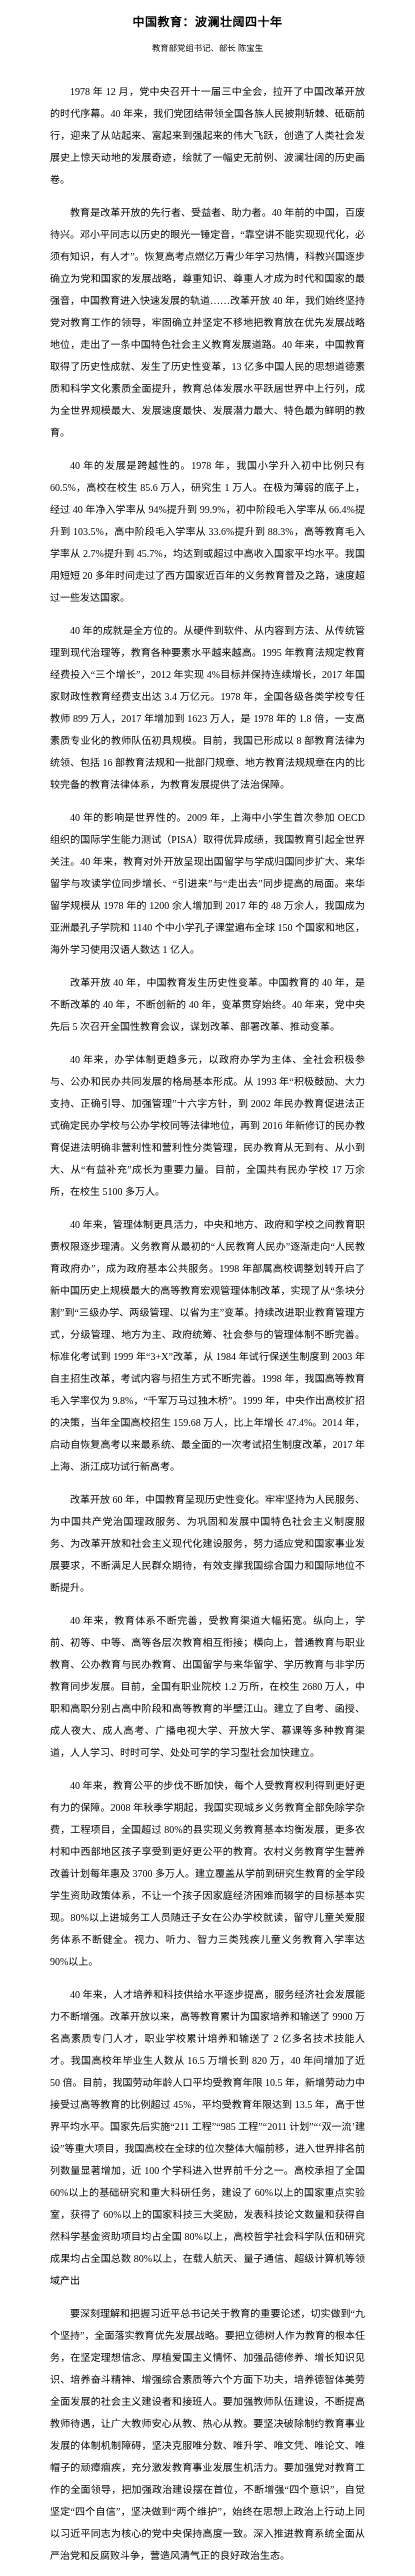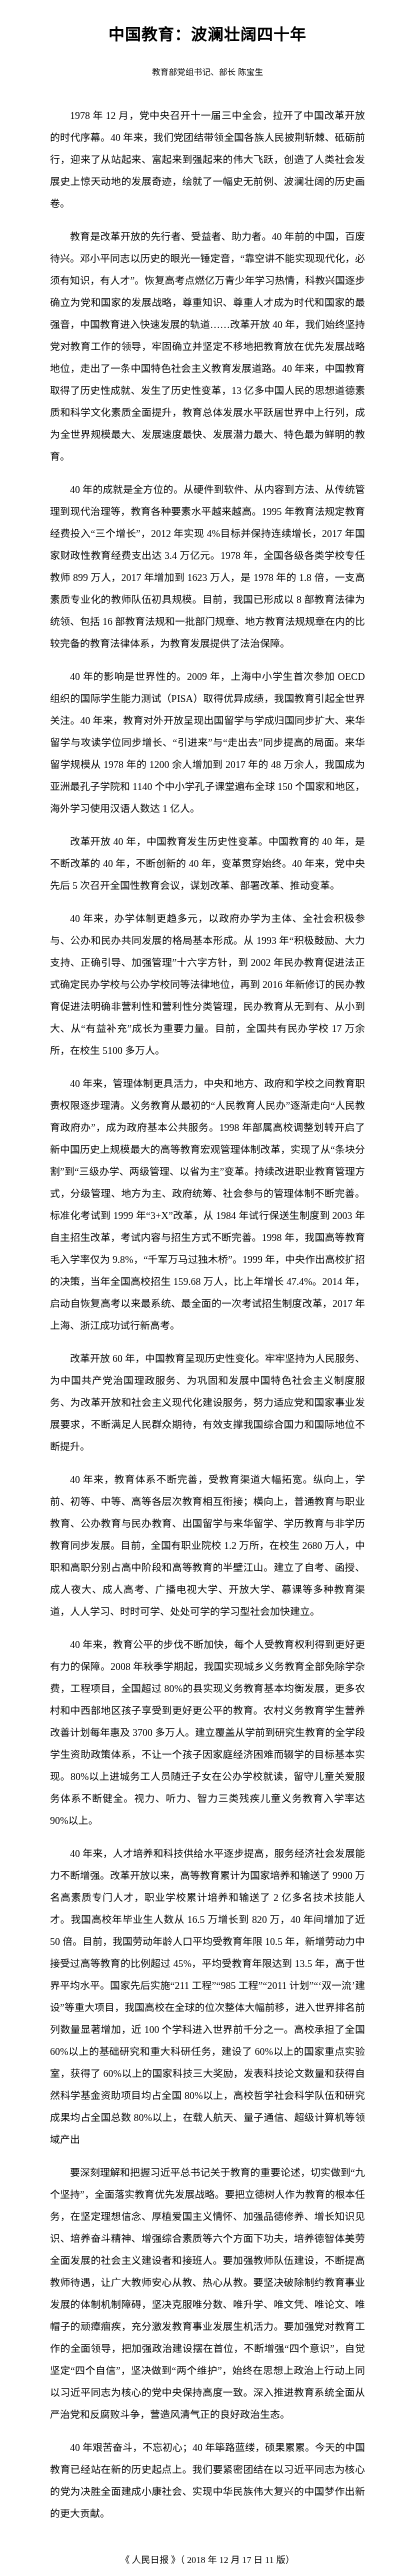--- a/index.html
+++ b/index.html
@@ -14,33 +14,33 @@
     width: 415px;
     min-height: 2576px;
     box-sizing: border-box;
     background: #ffffff;
     color: #000000;
     padding: 13.6px 50px 31px 50px;
   }
   .doc-title {
     font-family: "Liberation Sans", "DejaVu Sans", sans-serif;
     font-weight: 700;
-    font-size: 16px;
+    font-size: 12px;
     line-height: 17px;
     text-align: center;
     letter-spacing: 0.5px;
-    margin: 12px;
+    margin: 0;
   }
   .doc-byline {
     font-family: "Liberation Sans", "DejaVu Sans", sans-serif;
     font-weight: 400;
     font-size: 8.4px;
     line-height: 11.5px;
     text-align: center;
-    margin-top: 24px;
+    margin-top: 12px;
   }
   .doc-body {
     margin-top: 27px;
     font-family: "Liberation Serif", "DejaVu Serif", serif;
     font-size: 10px;
     line-height: 22px;
     text-align: justify;
   }
   .doc-body p {
     margin: 0 0 11px 0;
@@ -59,20 +59,21 @@
 
 <div class="page">
 
   <h1 class="doc-title">中国教育：波澜壮阔四十年</h1>
 
   <div class="doc-byline">教育部党组书记、部长 陈宝生</div>
 
   <div class="doc-body">
     <p>1978 年 12 月，党中央召开十一届三中全会，拉开了中国改革开放的时代序幕。40 年来，我们党团结带领全国各族人民披荆斩棘、砥砺前行，迎来了从站起来、富起来到强起来的伟大飞跃，创造了人类社会发展史上惊天动地的发展奇迹，绘就了一幅史无前例、波澜壮阔的历史画卷。</p>
     <p>教育是改革开放的先行者、受益者、助力者。40 年前的中国，百废待兴。邓小平同志以历史的眼光一锤定音，“靠空讲不能实现现代化，必须有知识，有人才”。恢复高考点燃亿万青少年学习热情，科教兴国逐步确立为党和国家的发展战略，尊重知识、尊重人才成为时代和国家的最强音，中国教育进入快速发展的轨道……改革开放 40 年，我们始终坚持党对教育工作的领导，牢固确立并坚定不移地把教育放在优先发展战略地位，走出了一条中国特色社会主义教育发展道路。40 年来，中国教育取得了历史性成就、发生了历史性变革，13 亿多中国人民的思想道德素质和科学文化素质全面提升，教育总体发展水平跃居世界中上行列，成为全世界规模最大、发展速度最快、发展潜力最大、特色最为鲜明的教育。</p>
+    <p>40 年的发展是跨越性的。1978 年，我国小学升入初中比例只有 60.5%，高校在校生 85.6 万人，研究生 1 万人。在极为薄弱的底子上，经过 40 年净入学率从 94%提升到 99.9%，初中阶段毛入学率从 66.4%提升到 103.5%，高中阶段毛入学率从 33.6%提升到 88.3%，高等教育毛入学率从 2.7%提升到 45.7%，均达到或超过中高收入国家平均水平。我国用短短 20 多年时间走过了西方国家近百年的义务教育普及之路，速度超过一些发达国家。</p>
     <p>40 年的成就是全方位的。从硬件到软件、从内容到方法、从传统管理到现代治理等，教育各种要素水平越来越高。1995 年教育法规定教育经费投入“三个增长”，2012 年实现 4%目标并保持连续增长，2017 年国家财政性教育经费支出达 3.4 万亿元。1978 年，全国各级各类学校专任教师 899 万人，2017 年增加到 1623 万人，是 1978 年的 1.8 倍，一支高素质专业化的教师队伍初具规模。目前，我国已形成以 8 部教育法律为统领、包括 16 部教育法规和一批部门规章、地方教育法规规章在内的比较完备的教育法律体系，为教育发展提供了法治保障。</p>
     <p>40 年的影响是世界性的。2009 年，上海中小学生首次参加 OECD 组织的国际学生能力测试（PISA）取得优异成绩，我国教育引起全世界关注。40 年来，教育对外开放呈现出国留学与学成归国同步扩大、来华留学与攻读学位同步增长、“引进来”与“走出去”同步提高的局面。来华留学规模从 1978 年的 1200 余人增加到 2017 年的 48 万余人，我国成为亚洲最孔子学院和 1140 个中小学孔子课堂遍布全球 150 个国家和地区，海外学习使用汉语人数达 1 亿人。</p>
     <p>改革开放 40 年，中国教育发生历史性变革。中国教育的 40 年，是不断改革的 40 年，不断创新的 40 年，变革贯穿始终。40 年来，党中央先后 5 次召开全国性教育会议，谋划改革、部署改革、推动变革。</p>
     <p>40 年来，办学体制更趋多元，以政府办学为主体、全社会积极参与、公办和民办共同发展的格局基本形成。从 1993 年“积极鼓励、大力支持、正确引导、加强管理”十六字方针，到 2002 年民办教育促进法正式确定民办学校与公办学校同等法律地位，再到 2016 年新修订的民办教育促进法明确非营利性和营利性分类管理，民办教育从无到有、从小到大、从“有益补充”成长为重要力量。目前，全国共有民办学校 17 万余所，在校生 5100 多万人。</p>
     <p>40 年来，管理体制更具活力，中央和地方、政府和学校之间教育职责权限逐步理清。义务教育从最初的“人民教育人民办”逐渐走向“人民教育政府办”，成为政府基本公共服务。1998 年部属高校调整划转开启了新中国历史上规模最大的高等教育宏观管理体制改革，实现了从“条块分割”到“三级办学、两级管理、以省为主”变革。持续改进职业教育管理方式，分级管理、地方为主、政府统筹、社会参与的管理体制不断完善。标准化考试到 1999 年“3+X”改革，从 1984 年试行保送生制度到 2003 年自主招生改革，考试内容与招生方式不断完善。1998 年，我国高等教育毛入学率仅为 9.8%，“千军万马过独木桥”。1999 年，中央作出高校扩招的决策，当年全国高校招生 159.68 万人，比上年增长 47.4%。2014 年，启动自恢复高考以来最系统、最全面的一次考试招生制度改革，2017 年上海、浙江成功试行新高考。</p>
     <p>改革开放 60 年，中国教育呈现历史性变化。牢牢坚持为人民服务、为中国共产党治国理政服务、为巩固和发展中国特色社会主义制度服务、为改革开放和社会主义现代化建设服务，努力适应党和国家事业发展要求，不断满足人民群众期待，有效支撑我国综合国力和国际地位不断提升。</p>
     <p>40 年来，教育体系不断完善，受教育渠道大幅拓宽。纵向上，学前、初等、中等、高等各层次教育相互衔接；横向上，普通教育与职业教育、公办教育与民办教育、出国留学与来华留学、学历教育与非学历教育同步发展。目前，全国有职业院校 1.2 万所，在校生 2680 万人，中职和高职分别占高中阶段和高等教育的半壁江山。建立了自考、函授、成人夜大、成人高考、广播电视大学、开放大学、慕课等多种教育渠道，人人学习、时时可学、处处可学的学习型社会加快建立。</p>
     <p>40 年来，教育公平的步伐不断加快，每个人受教育权利得到更好更有力的保障。2008 年秋季学期起，我国实现城乡义务教育全部免除学杂费，工程项目，全国超过 80%的县实现义务教育基本均衡发展，更多农村和中西部地区孩子享受到更好更公平的教育。农村义务教育学生营养改善计划每年惠及 3700 多万人。建立覆盖从学前到研究生教育的全学段学生资助政策体系，不让一个孩子因家庭经济困难而辍学的目标基本实现。80%以上进城务工人员随迁子女在公办学校就读，留守儿童关爱服务体系不断健全。视力、听力、智力三类残疾儿童义务教育入学率达 90%以上。</p>
     <p>40 年来，人才培养和科技供给水平逐步提高，服务经济社会发展能力不断增强。改革开放以来，高等教育累计为国家培养和输送了 9900 万名高素质专门人才，职业学校累计培养和输送了 2 亿多名技术技能人才。我国高校年毕业生人数从 16.5 万增长到 820 万，40 年间增加了近 50 倍。目前，我国劳动年龄人口平均受教育年限 10.5 年，新增劳动力中接受过高等教育的比例超过 45%，平均受教育年限达到 13.5 年，高于世界平均水平。国家先后实施“211 工程”“985 工程”“2011 计划”“‘双一流’建设”等重大项目，我国高校在全球的位次整体大幅前移，进入世界排名前列数量显著增加，近 100 个学科进入世界前千分之一。高校承担了全国 60%以上的基础研究和重大科研任务，建设了 60%以上的国家重点实验室，获得了 60%以上的国家科技三大奖励，发表科技论文数量和获得自然科学基金资助项目均占全国 80%以上，高校哲学社会科学队伍和研究成果均占全国总数 80%以上，在载人航天、量子通信、超级计算机等领域产出</p>
     <p>要深刻理解和把握习近平总书记关于教育的重要论述，切实做到“九个坚持”，全面落实教育优先发展战略。要把立德树人作为教育的根本任务，在坚定理想信念、厚植爱国主义情怀、加强品德修养、增长知识见识、培养奋斗精神、增强综合素质等六个方面下功夫，培养德智体美劳全面发展的社会主义建设者和接班人。要加强教师队伍建设，不断提高教师待遇，让广大教师安心从教、热心从教。要坚决破除制约教育事业发展的体制机制障碍，坚决克服唯分数、唯升学、唯文凭、唯论文、唯帽子的顽瘴痼疾，充分激发教育事业发展生机活力。要加强党对教育工作的全面领导，把加强政治建设摆在首位，不断增强“四个意识”，自觉坚定“四个自信”，坚决做到“两个维护”，始终在思想上政治上行动上同以习近平同志为核心的党中央保持高度一致。深入推进教育系统全面从严治党和反腐败斗争，营造风清气正的良好政治生态。</p>

